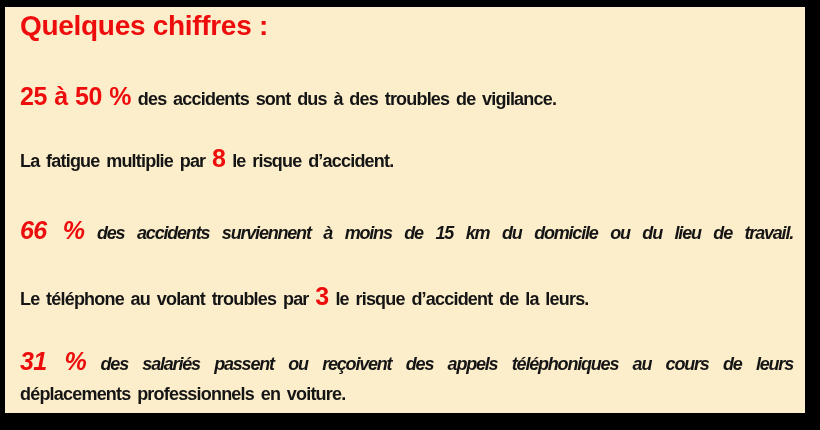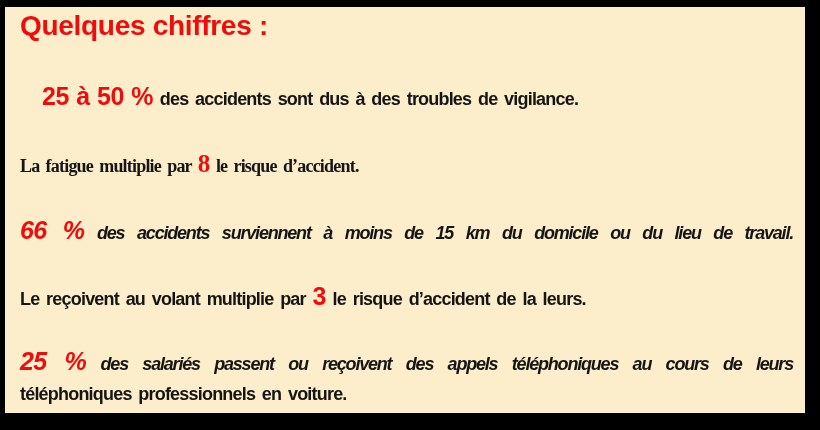--- a/index.html
+++ b/index.html
@@ -50,22 +50,22 @@
   }
   
   .line-justify{
     text-align:justify;
     text-align-last:justify;
     letter-spacing:-1.2px;
     word-spacing:0;
     font-style:italic;
   }
   .line-justify .hl{ letter-spacing:-0.6px; }
-  .stat-vigilance{ top:74px;margin-left:22px; }
-  .stat-fatigue{ top:142px;font-family:Liberation Serif, serif; }
+  .stat-vigilance{ top:74px; }
+  .stat-fatigue{ top:136px; }
   .stat-distance{ top:208px; }
   .stat-telephone{ top:274px; }
   .stat-salaries{ top:339px; }
 </style>
 </head>
 <body>
 
 <div class="panel">
 
   <div class="title">Quelques chiffres :</div>
@@ -80,28 +80,28 @@
     <span class="hl">8</span>
     <span class="txt">le risque d’accident.</span>
   </div>
 
   <div class="stat stat-distance line-justify">
     <span class="hl">66 %</span>
     <span class="txt">des accidents surviennent à moins de 15 km du domicile ou du lieu de travail.</span>
   </div>
 
   <div class="stat stat-telephone">
-    <span class="txt">Le reçoivent au volant multiplie par</span>
+    <span class="txt">Le téléphone au volant troubles par</span>
     <span class="hl">3</span>
     <span class="txt">le risque d’accident de la leurs.</span>
   </div>
 
   <div class="stat stat-salaries">
     <div class="line-justify">
-      <span class="hl">25 %</span>
+      <span class="hl">31 %</span>
       <span class="txt">des salariés passent ou reçoivent des appels téléphoniques au cours de leurs</span>
     </div>
     <div>
-      <span class="txt">téléphoniques professionnels en voiture.</span>
+      <span class="txt">déplacements professionnels en voiture.</span>
     </div>
   </div>
 
 </div>
 
 </body></html>

